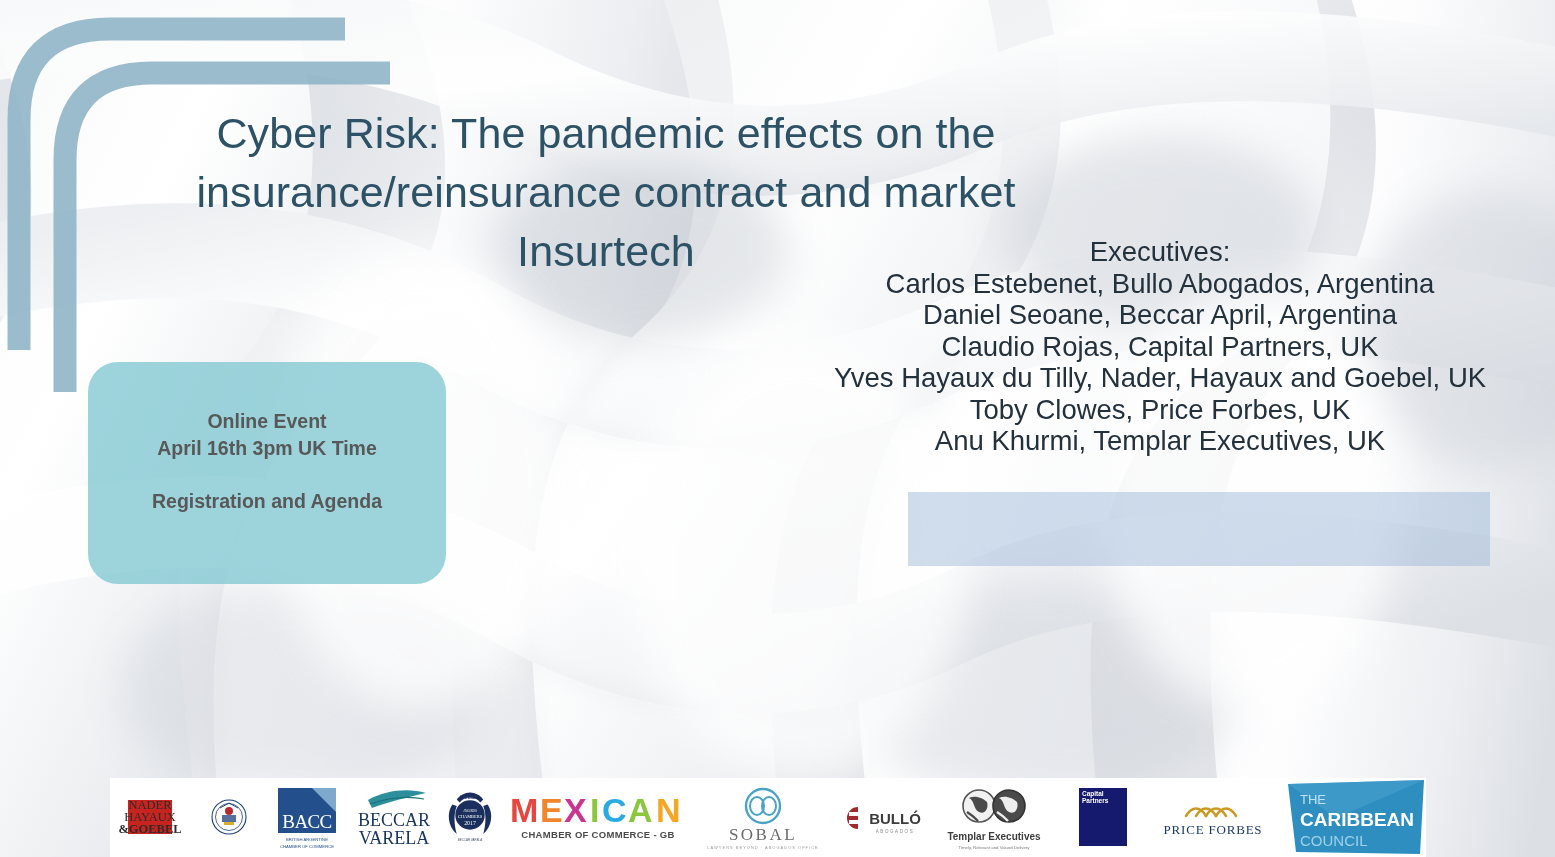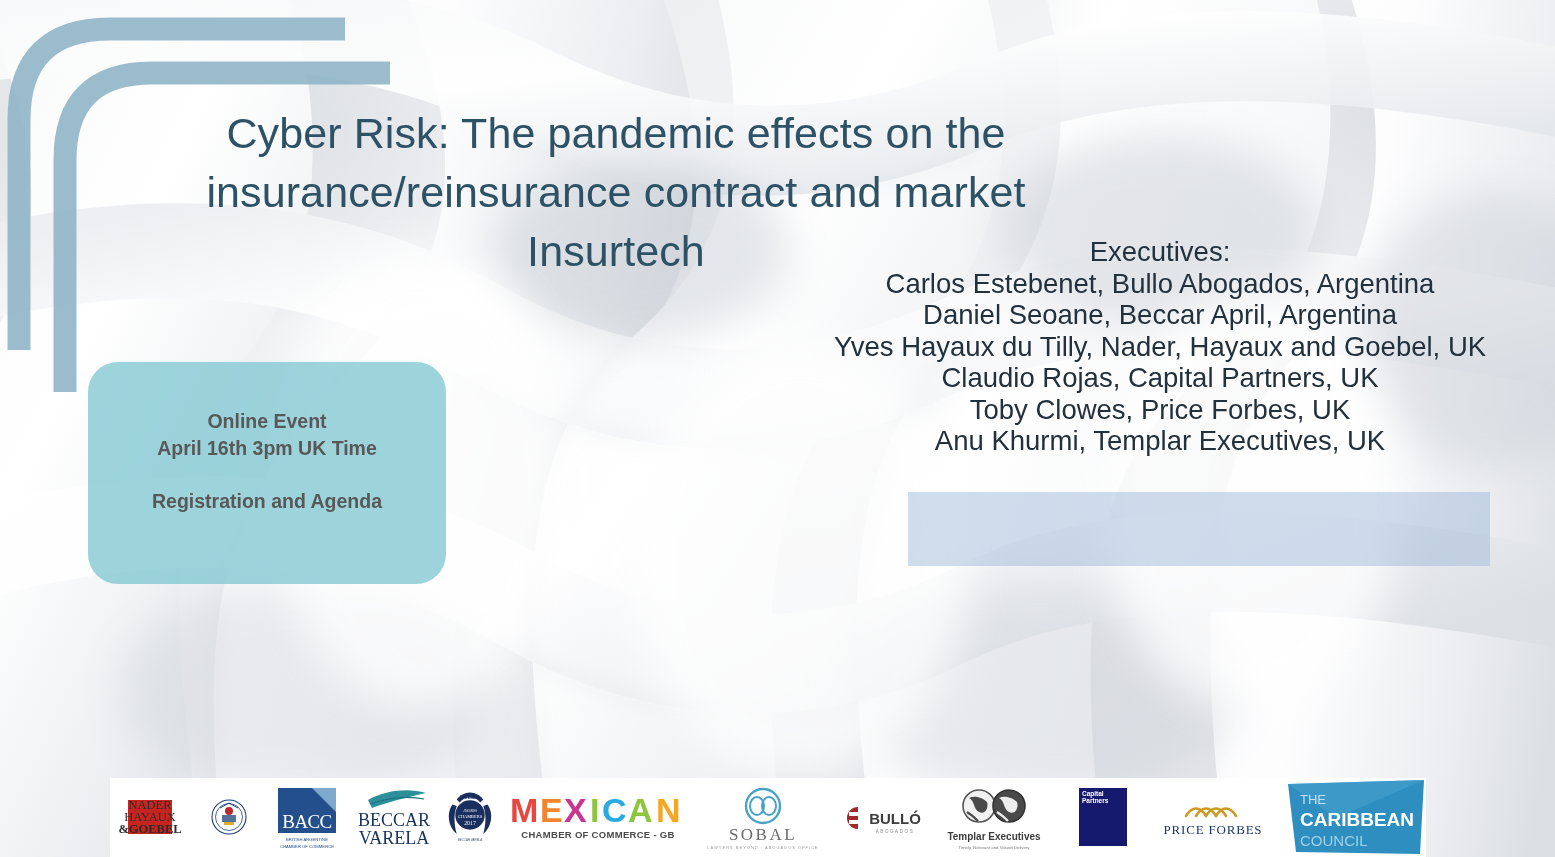--- a/index.html
+++ b/index.html
@@ -33,21 +33,21 @@
     left: 0;
     top: 0;
     width: 420px;
     height: 410px;
     pointer-events: none;
   }
 
   
   .title-block {
     position: absolute;
-    left: 101px;
+    left: 91px;
     top: 104px;
     width: 1030px;
     text-align: center;
     color: #2d5266;
     font-size: 43px;
     line-height: 59px;
     letter-spacing: 0.1px;
     white-space: pre-line;
   }
 
@@ -223,22 +223,22 @@
   </svg>
 
   <div class="title-block">Cyber Risk: The pandemic effects on the
 insurance/reinsurance contract and market
 Insurtech</div>
 
   <div class="presenters-block">
     <span class="presenters-heading">Executives:</span>
     <span class="presenter-line">Carlos Estebenet, Bullo Abogados, Argentina</span>
     <span class="presenter-line">Daniel Seoane, Beccar April, Argentina</span>
+    <span class="presenter-line">Claudio Rojas, Capital Partners, UK</span>
     <span class="presenter-line">Yves Hayaux du Tilly, Nader, Hayaux and Goebel, UK</span>
-    <span class="presenter-line">Claudio Rojas, Capital Partners, UK</span>
     <span class="presenter-line">Toby Clowes, Price Forbes, UK</span>
     <span class="presenter-line">Anu Khurmi, Templar Executives, UK</span>
   </div>
 
   <div class="blue-band"></div>
 
   <div class="info-box">
     <div class="info-text">Online Event
 April 16th 3pm UK Time
 

